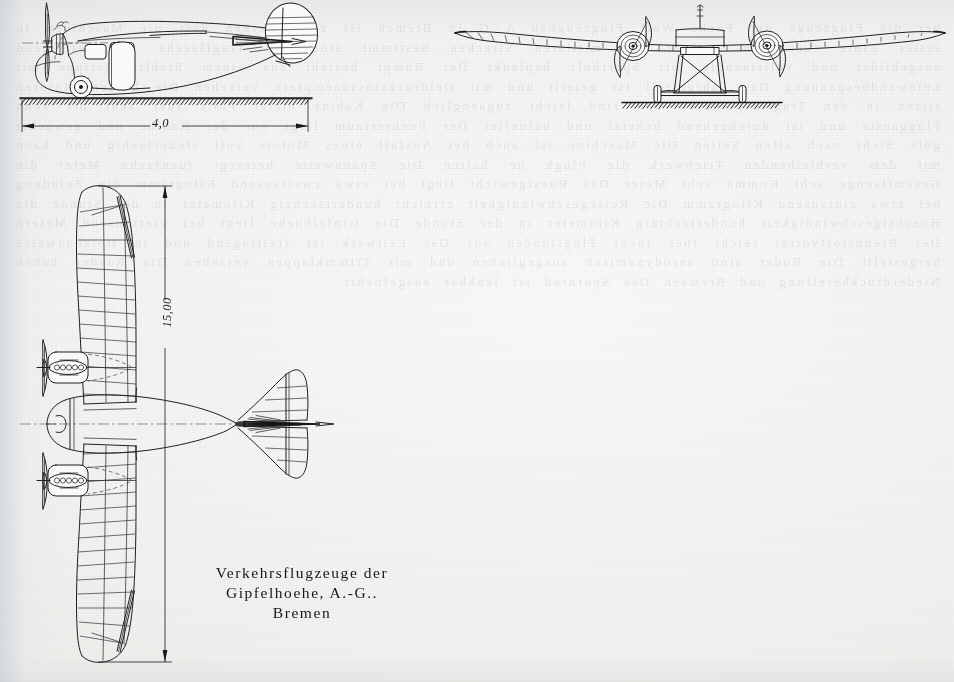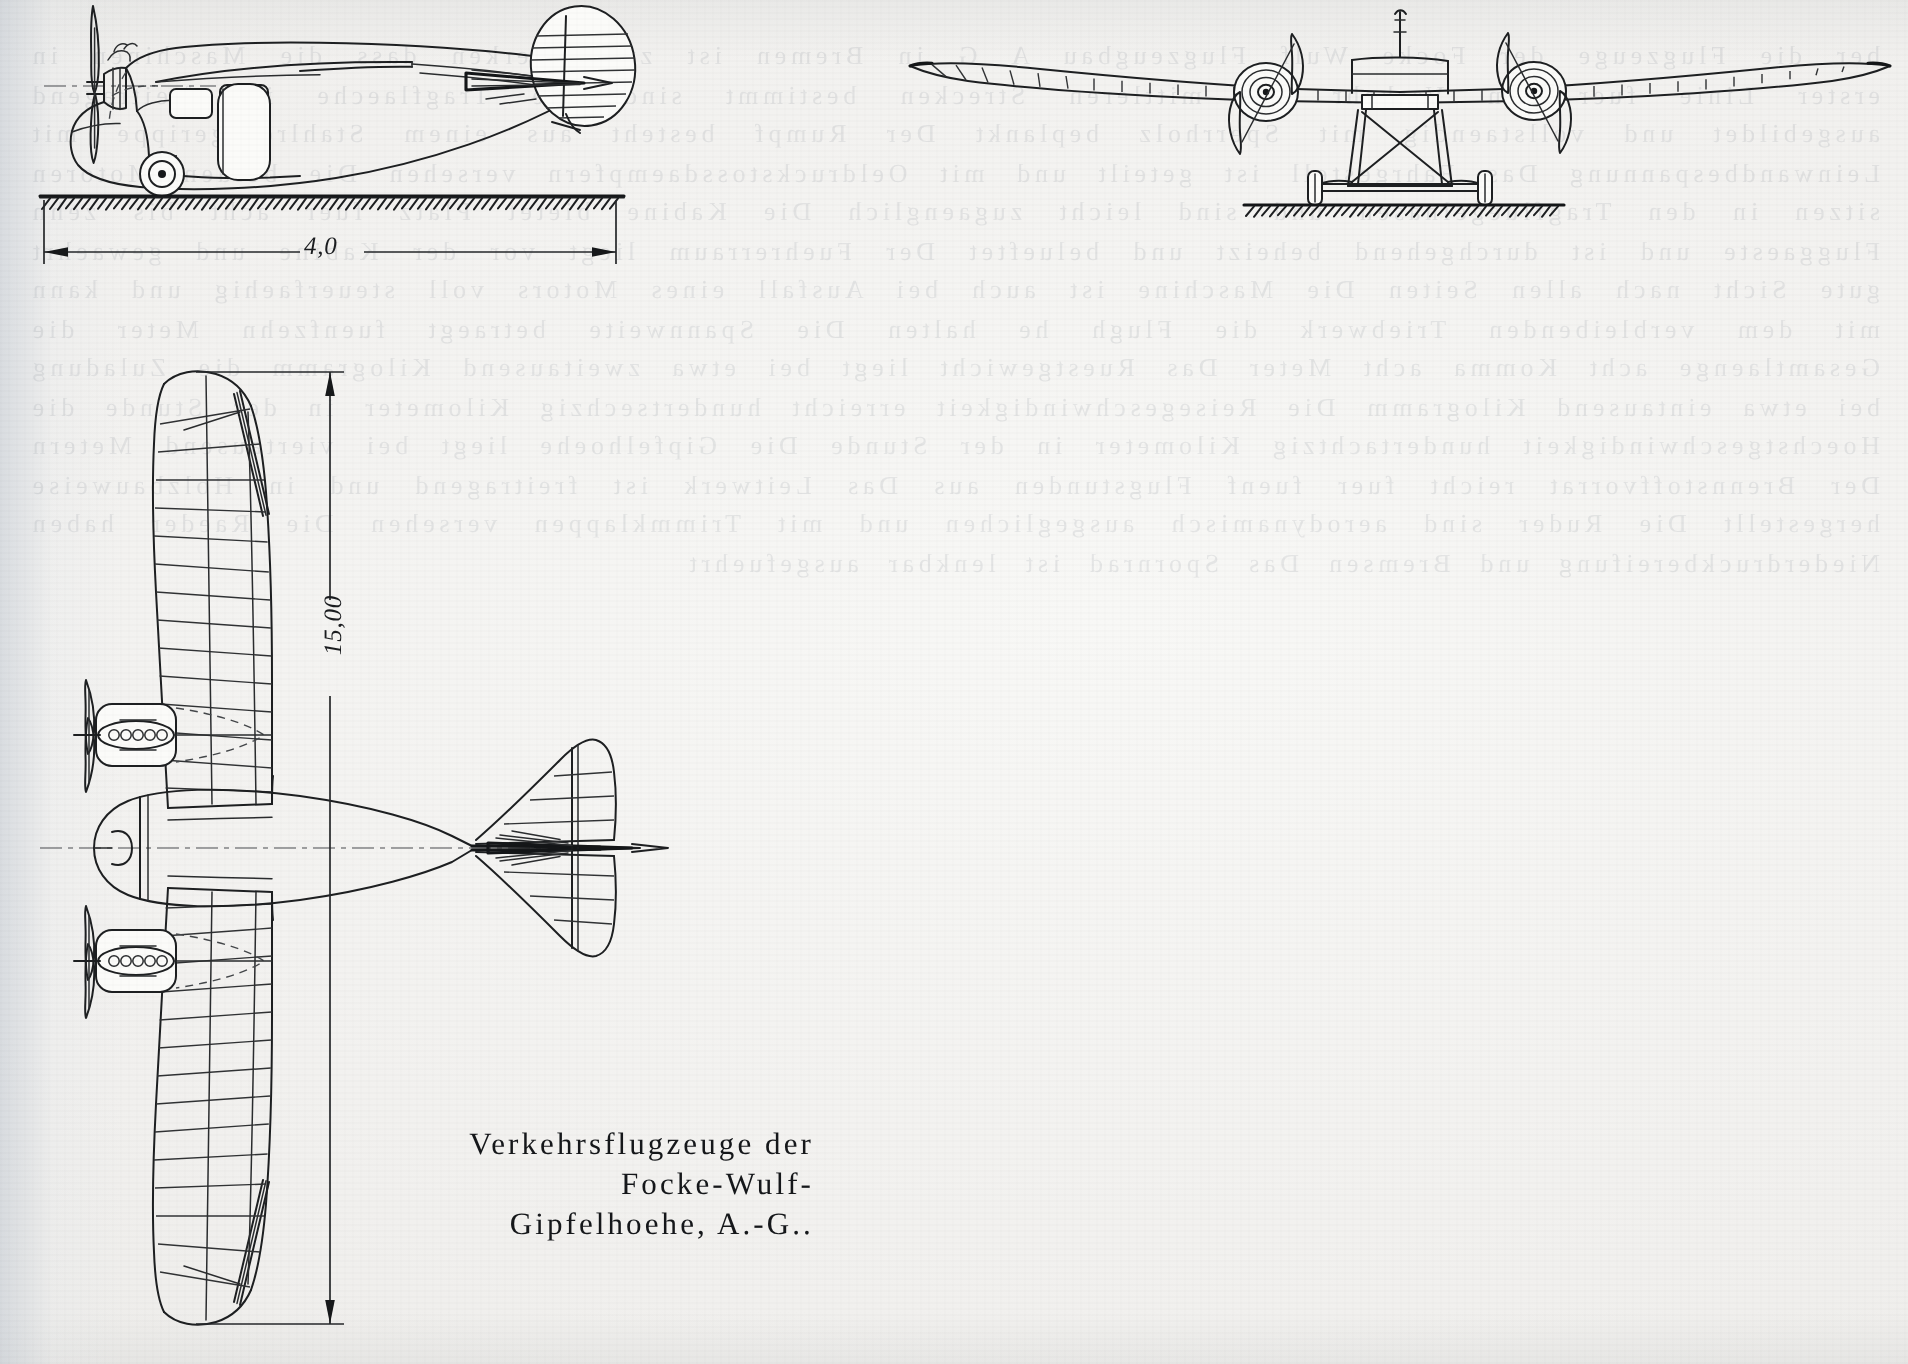--- a/index.html
+++ b/index.html
@@ -45,21 +45,21 @@
   .ln-hvy{fill:none;stroke:#141618;stroke-width:1.55;stroke-linecap:round;stroke-linejoin:round;}
   .ln-dash{fill:none;stroke:#44474a;stroke-width:.7;stroke-dasharray:4 3;}
   .ln-cl{fill:none;stroke:#4a4d50;stroke-width:.6;stroke-dasharray:11 3 2.5 3;}
   .ln-dim{fill:none;stroke:#25272a;stroke-width:.85;}
   .fillw{fill:#fbfbf9;}
   .fillsolid{fill:#16181a;}
   .cap{
     position:absolute;
     font-family:"Liberation Serif", serif;
     color:#15171a;
-    text-align:right;
+    text-align:center;
     line-height:1.30em;
     font-size:15.5px;
     letter-spacing:1.55px;
     white-space:nowrap;
   }
   .cap div{white-space:nowrap;}
   .dimtext{
     position:absolute;
     font-family:"Liberation Serif", serif;
     font-style:italic;
@@ -515,18 +515,18 @@
   </svg>
 
   <div class="dimtext" style="left:152px;top:305px;width:26px;height:40px;">
     <span class="rot" style="display:inline-block;">15,00</span>
   </div>
 
   <div class="dimtext" style="left:152px;top:116px;">4,0</div>
 
   <div class="cap" style="left:197px;top:563px;width:210px;">
     <div>Verkehrsflugzeuge  der</div>
-    <div>Focke-Wulf-</div>
     <div>Gipfelhoehe,  A.-G..</div>
+    <div>Bremen</div>
   </div>
 
   <div id="grain"></div>
 </div>
 
 </body></html>

